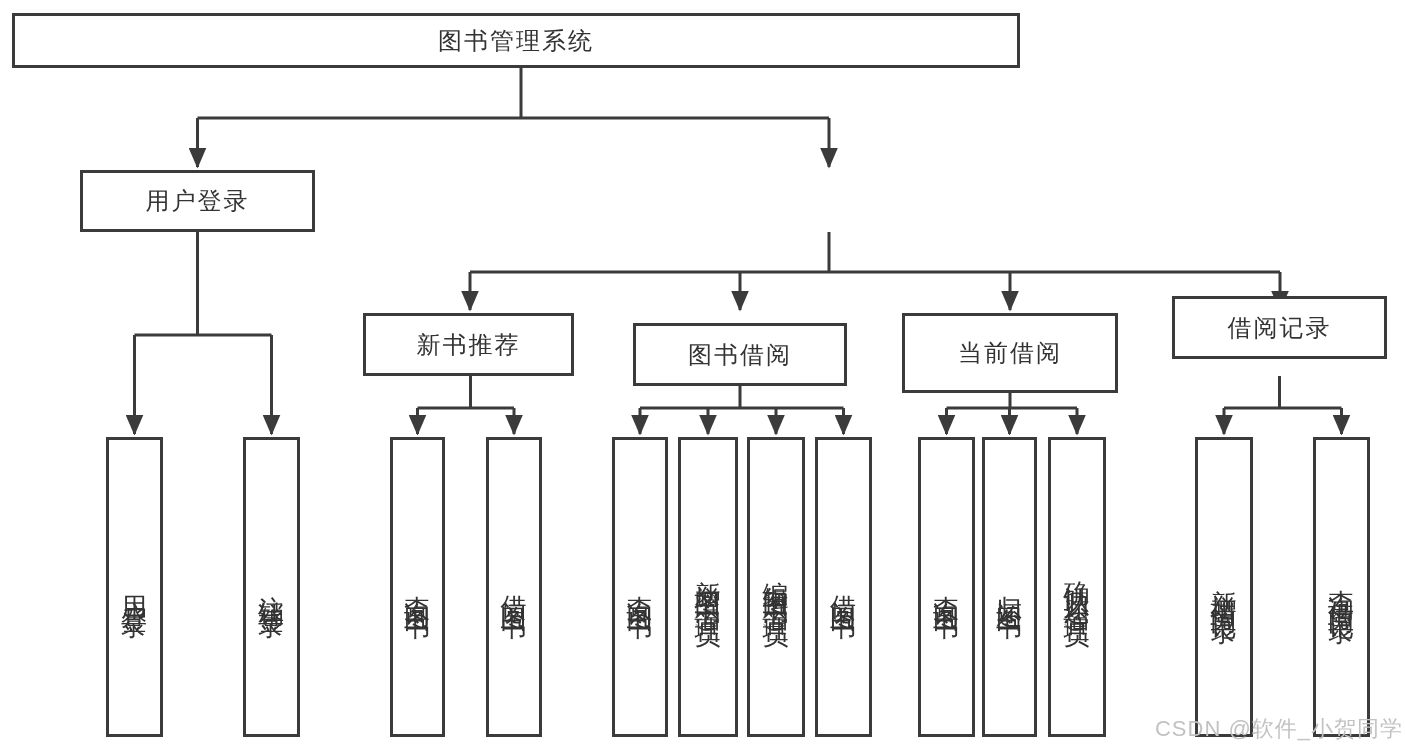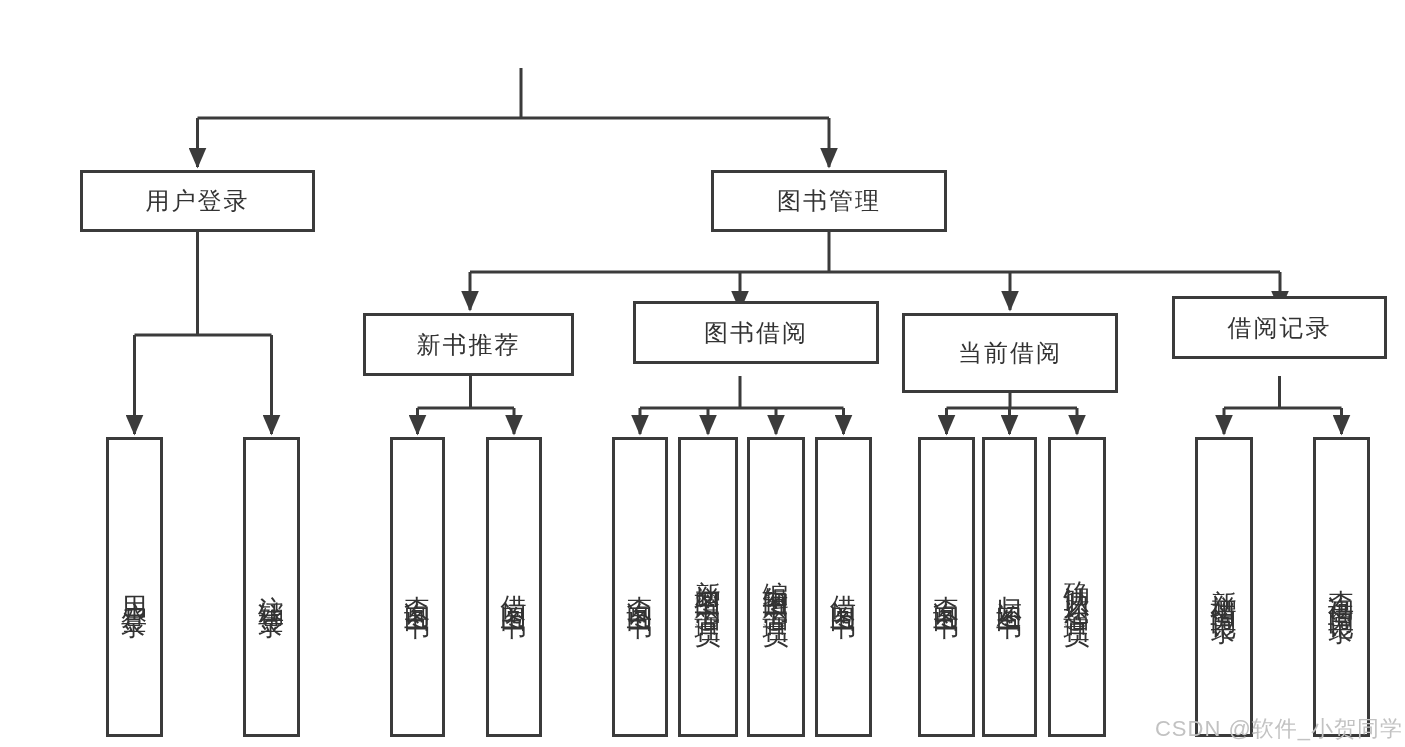--- a/index.html
+++ b/index.html
@@ -96,32 +96,32 @@
     <line x1="843.5" y1="408" x2="843.5" y2="434" marker-end="url(#arrowhead)"></line>
 
     <line x1="946.5" y1="408" x2="946.5" y2="434" marker-end="url(#arrowhead)"></line>
     <line x1="1009.5" y1="408" x2="1009.5" y2="434" marker-end="url(#arrowhead)"></line>
     <line x1="1077" y1="408" x2="1077" y2="434" marker-end="url(#arrowhead)"></line>
 
     <line x1="1224" y1="408" x2="1224" y2="434" marker-end="url(#arrowhead)"></line>
     <line x1="1341.5" y1="408" x2="1341.5" y2="434" marker-end="url(#arrowhead)"></line>
   </svg>
 
+  <div class="hnode" style="left:12px;top:13px;width:1008px;height:55px">
+    <span class="hlabel">图书管理系统</span>
+  </div>
 
   <div class="hnode" style="left:80px;top:170px;width:235px;height:62px">
     <span class="hlabel">用户登录</span>
-  </div>
-  <div class="hnode" style="left:711px;top:170px;width:236px;height:62px">
-    <span class="hlabel">图书管理</span>
   </div>
 
   <div class="hnode" style="left:363px;top:313px;width:211px;height:63px">
     <span class="hlabel">新书推荐</span>
   </div>
-  <div class="hnode" style="left:633px;top:301px;width:246px;height:63px">
+  <div class="hnode" style="left:633px;top:323px;width:214px;height:63px">
     <span class="hlabel">图书借阅</span>
   </div>
   <div class="hnode" style="left:902px;top:313px;width:216px;height:80px">
     <span class="hlabel">当前借阅</span>
   </div>
   <div class="hnode" style="left:1172px;top:296px;width:215px;height:63px">
     <span class="hlabel">借阅记录</span>
   </div>
 
   <div class="vnode" style="left:106px;top:437px;width:57px;height:300px">

